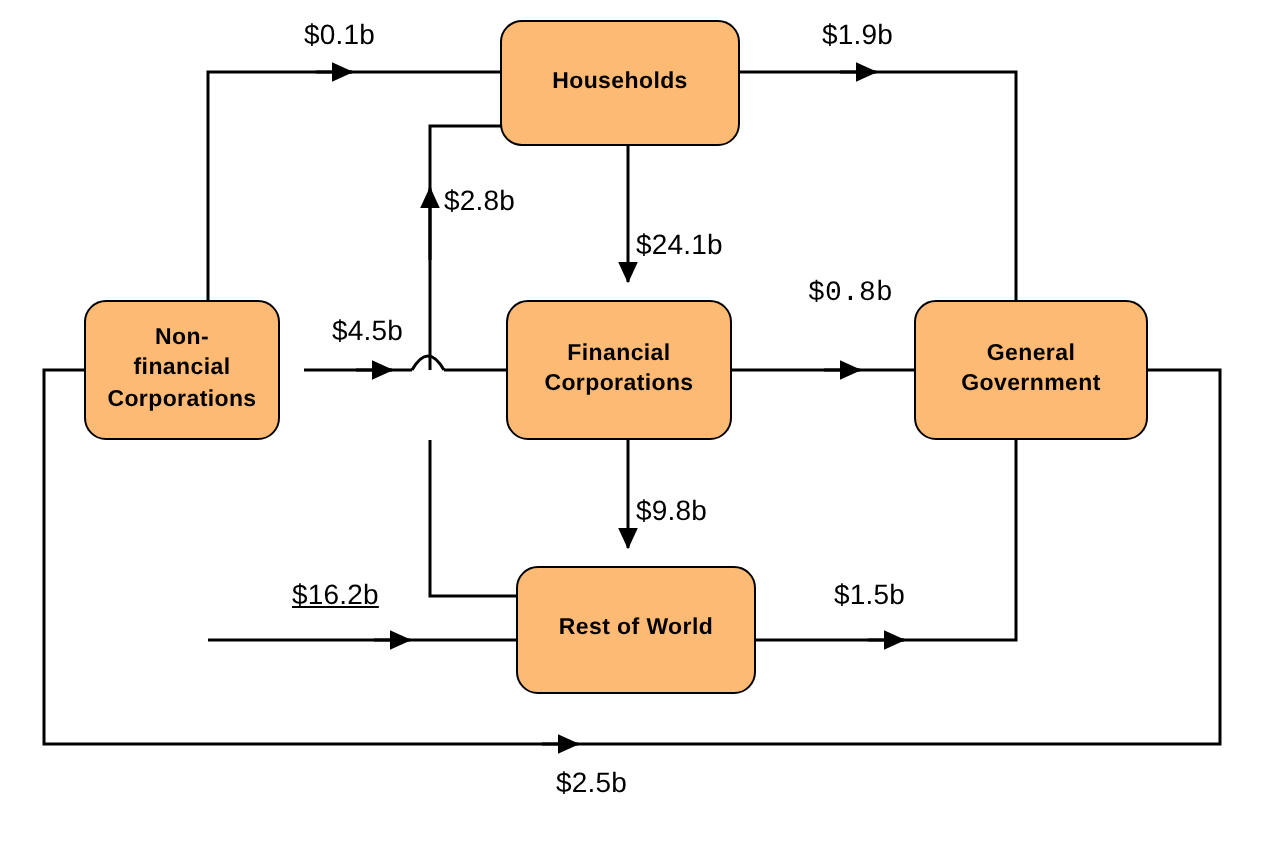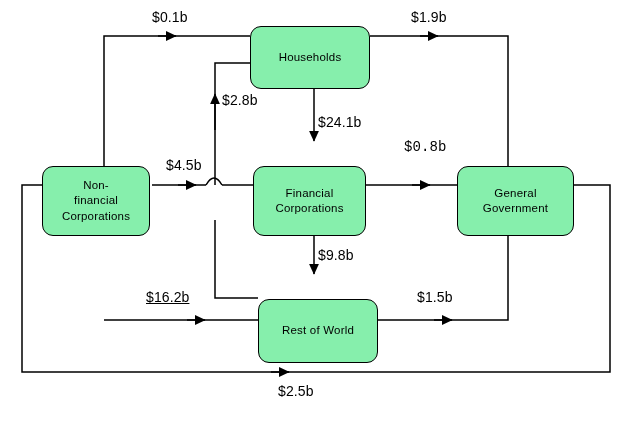--- a/index.html
+++ b/index.html
@@ -20,33 +20,32 @@
     left: 0;
     top: 0;
     width: 632px;
     height: 424px;
   }
   .node-box {
     position: absolute;
     box-sizing: border-box;
     border: 1.6px solid #000000;
     border-radius: 11px;
-    background: #86efac;
+    background: #fdba74;
     display: flex;
     align-items: center;
     justify-content: center;
     text-align: center;
     font-size: 11.5px;
-    font-weight: normal;
+    font-weight: bold;
     color: #000000;
     line-height: 1.32;
     letter-spacing: 0.2px;
     white-space: pre-line;
     z-index: 3;
-    margin-top: 16px;
   }
   .edge-label {
     position: absolute;
     font-size: 14px;
     color: #000000;
     white-space: nowrap;
     z-index: 4;
     letter-spacing: 0.1px;
   }
 </style>
@@ -118,21 +117,21 @@
         <path d="M 289 372 L 271 372" marker-end="url(#arrow-left)" transform="rotate(180 280 372)"></path>
       </g>
 
     </g>
   </svg>
 
   <div class="node-box" style="left:250px; top:10px; width:120px; height:63px;">
     <span>Households</span>
   </div>
 
-  <div class="node-box" style="left:42px; top:150px; width:108px; height:70px;">
+  <div class="node-box" style="left:42px; top:150px; width:98px; height:70px;">
     <span>Non-
 financial
 Corporations</span>
   </div>
 
   <div class="node-box" style="left:253px; top:150px; width:113px; height:70px;">
     <span>Financial
 Corporations</span>
   </div>
 

